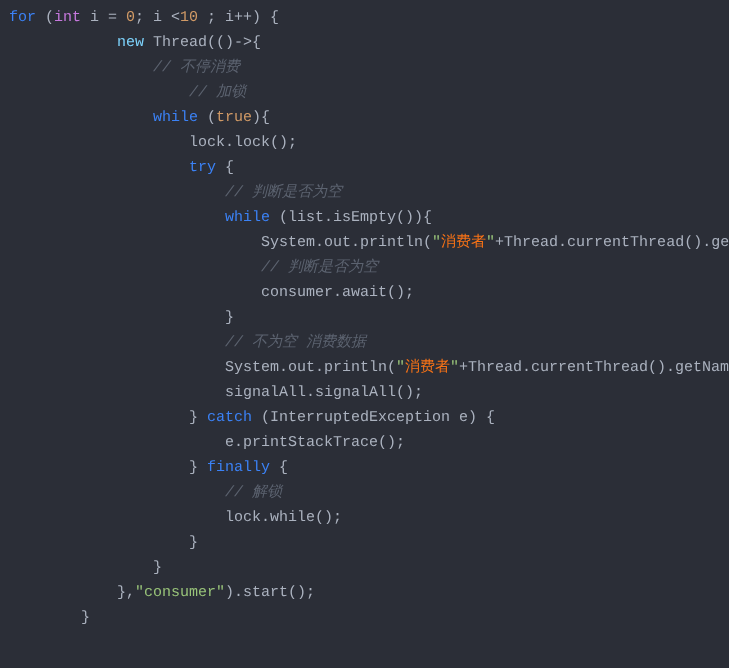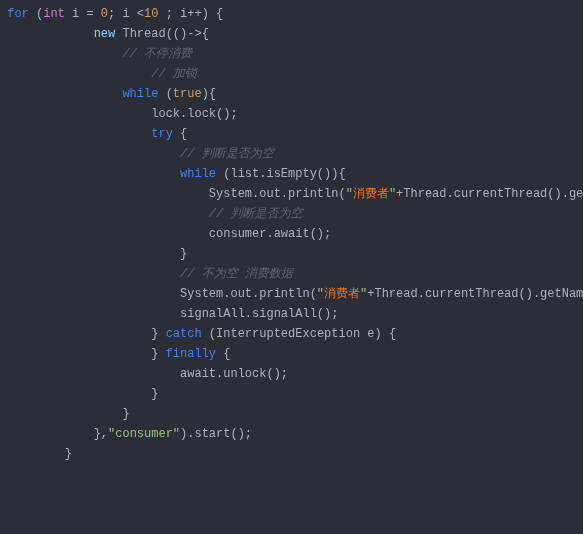--- a/index.html
+++ b/index.html
@@ -37,19 +37,21 @@
 <div class="line">                         <span class="comment">// 判断是否为空</span></div>
 <div class="line">                         <span class="kw">while</span><span> (list.isEmpty()){</span></div>
 <div class="line">                             <span>System.out.println(</span><span class="str">"</span><span class="strcn">消费者</span><span class="str">"</span><span>+Thread.currentThread().getName</span></div>
 <div class="line">                             <span class="comment">// 判断是否为空</span></div>
 <div class="line">                             <span>consumer.await();</span></div>
 <div class="line">                         <span>}</span></div>
 <div class="line">                         <span class="comment">// 不为空 消费数据</span></div>
 <div class="line">                         <span>System.out.println(</span><span class="str">"</span><span class="strcn">消费者</span><span class="str">"</span><span>+Thread.currentThread().getName()+"</span></div>
 <div class="line">                         <span>signalAll.signalAll();</span></div>
 <div class="line">                     <span>} </span><span class="kw">catch</span><span> (InterruptedException e) {</span></div>
+<div class="line">                         <span>e.printStackTrace();</span></div>
 <div class="line">                     <span>} </span><span class="kw">finally</span><span> {</span></div>
-<div class="line">                         <span>await.unlock();</span></div>
+<div class="line">                         <span class="comment">// 解锁</span></div>
+<div class="line">                         <span>lock.while();</span></div>
 <div class="line">                     <span>}</span></div>
 <div class="line">                 <span>}</span></div>
 <div class="line">             <span>},</span><span class="str">"consumer"</span><span>).start();</span></div>
 <div class="line">         <span>}</span></div>
 </div>
 
 </body></html>

